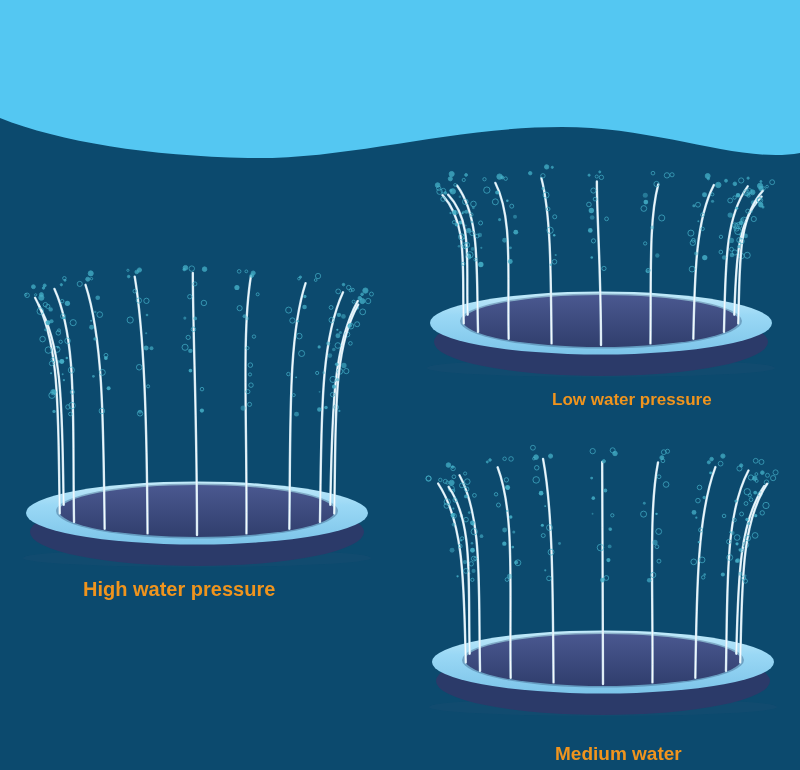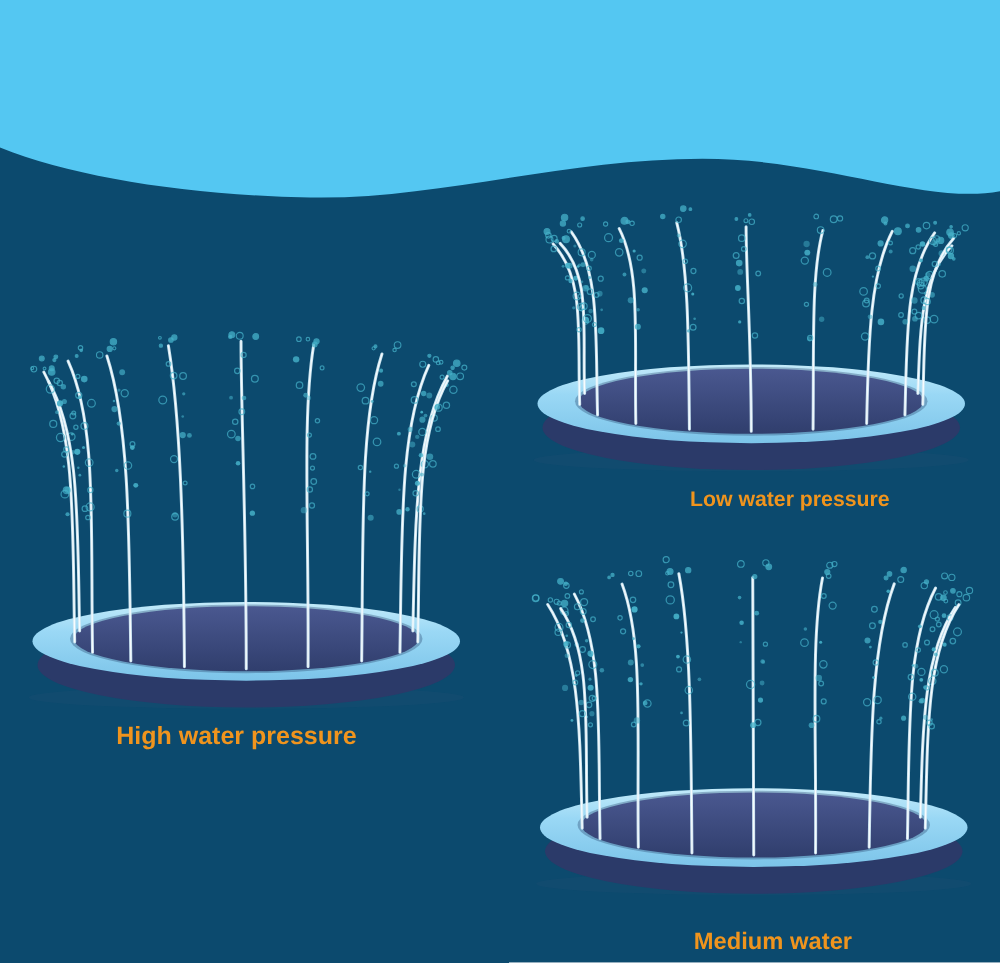--- a/index.html
+++ b/index.html
@@ -10,21 +10,21 @@
   .wave{position:absolute;left:0;top:0;display:block;}
   .pad{position:absolute;overflow:visible;}
   #pad-low{left:421px;top:171px;}
   #pad-high{left:17px;top:264px;}
   #pad-med{left:423px;top:449px;}
   .label{
     position:absolute;font-weight:bold;color:var(--orange,#f0941d);
     white-space:pre-line;
   }
   #label-low{left:552px;top:390px;font-size:17px;}
-  #label-high{left:93px;top:578px;font-size:20px;}
+  #label-high{left:83px;top:578px;font-size:20px;}
   #label-med{left:555px;top:713px;font-size:19px;width:175px;line-height:1.26;margin-top:29px;}
 </style>
 </head>
 <body>
 
 <div class="canvas">
 
   <svg class="wave" width="800" height="170" viewBox="0 0 800 170" aria-hidden="true">
     <path d="M0,0 L0,118 C60,142 150,156 248,158 C350,160 450,127 562,127 C660,127 740,164 800,153 L800,0 Z" fill="#54c7f2"></path>
   </svg>

